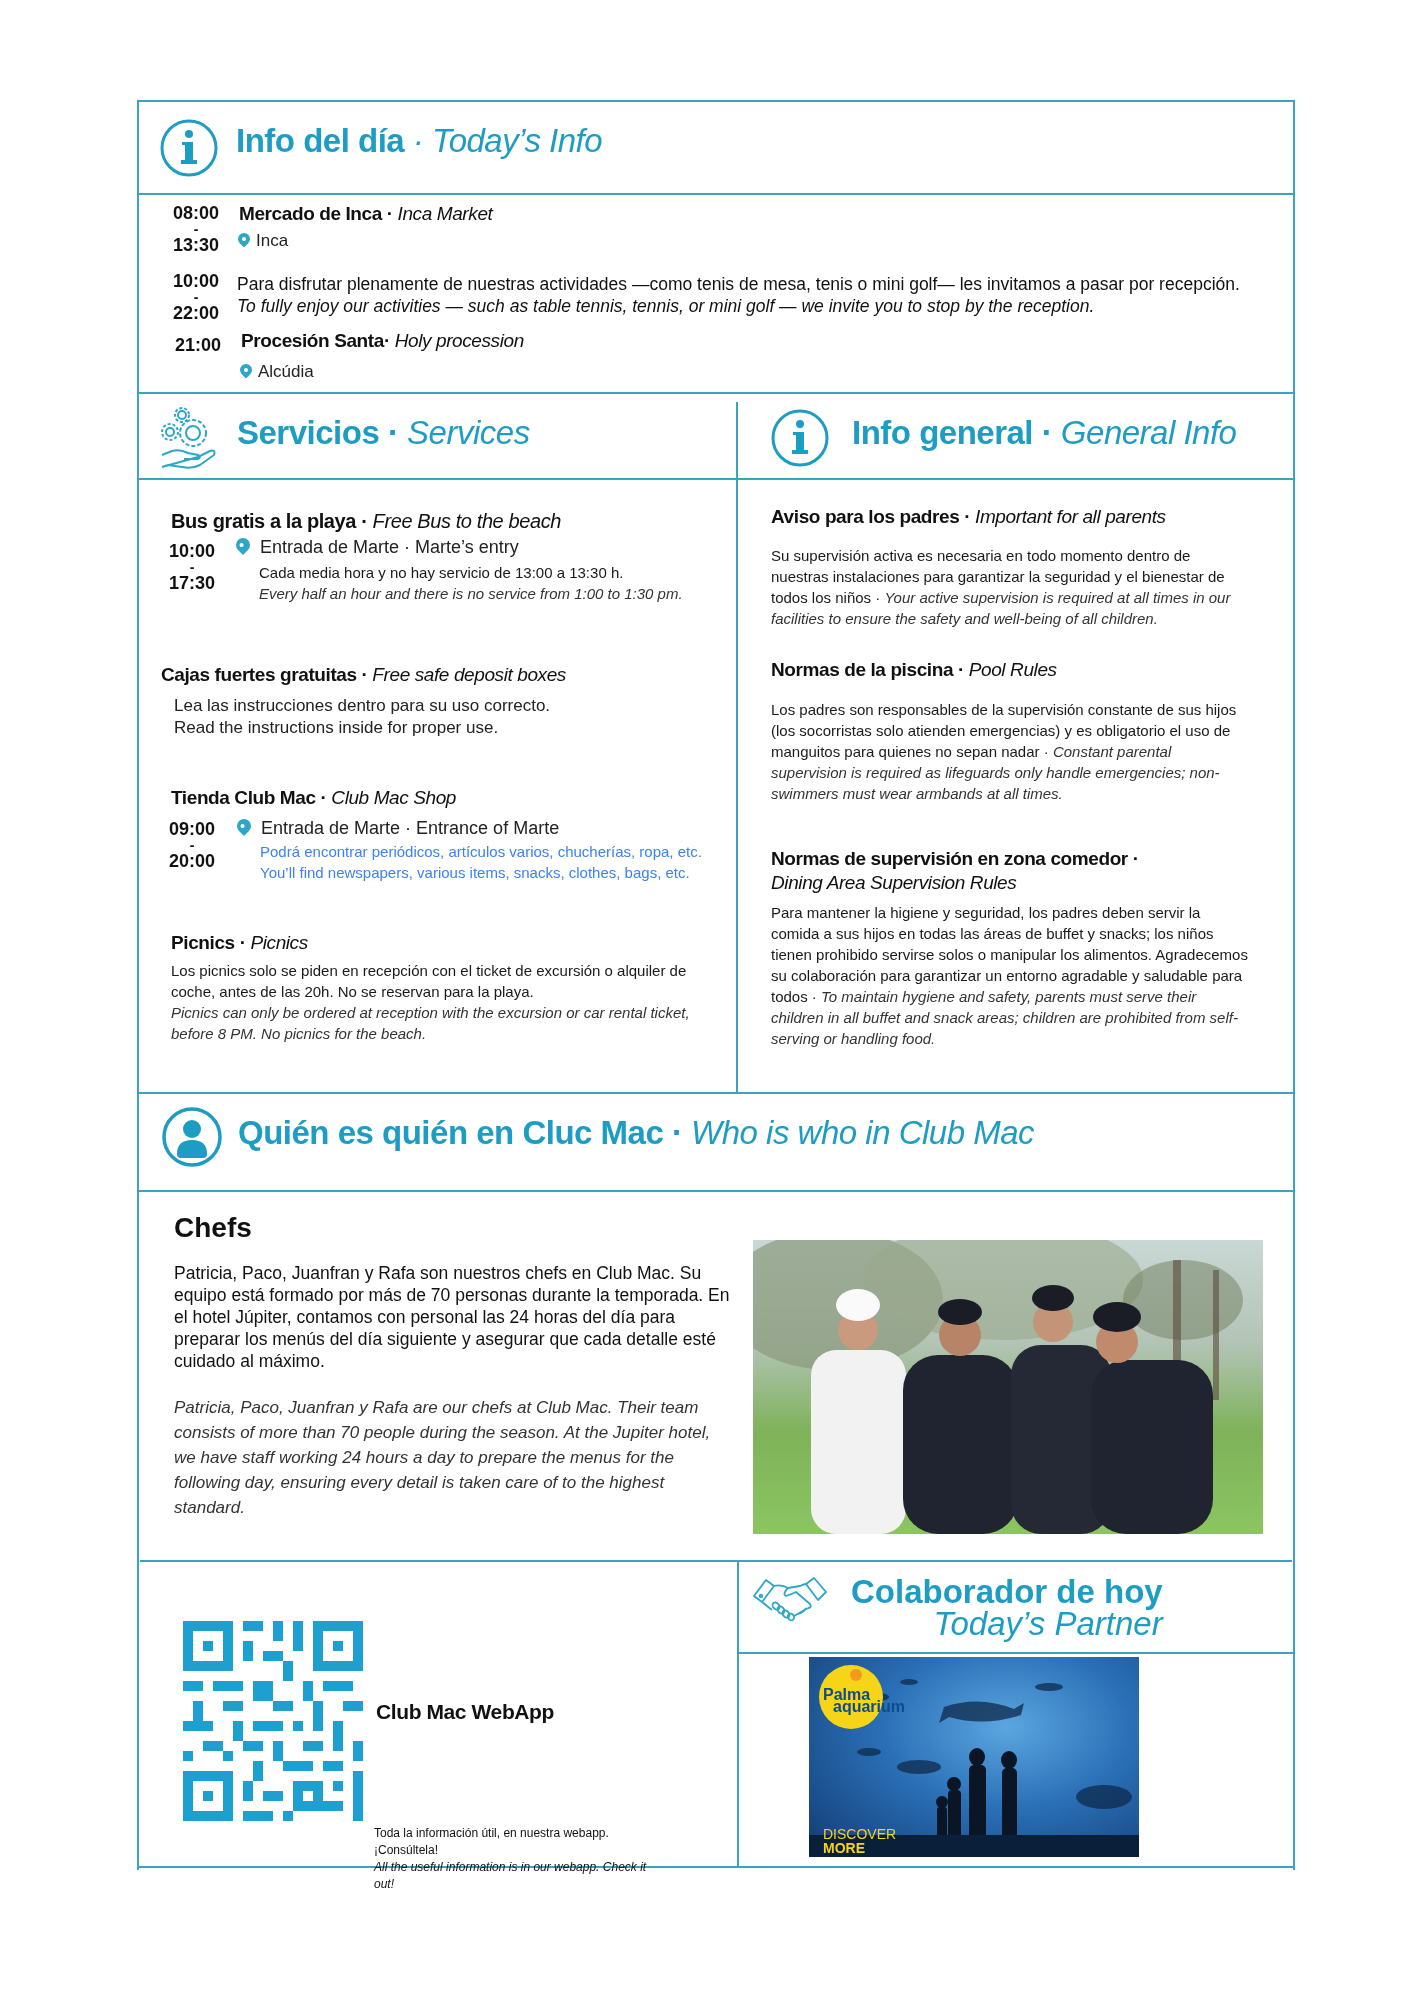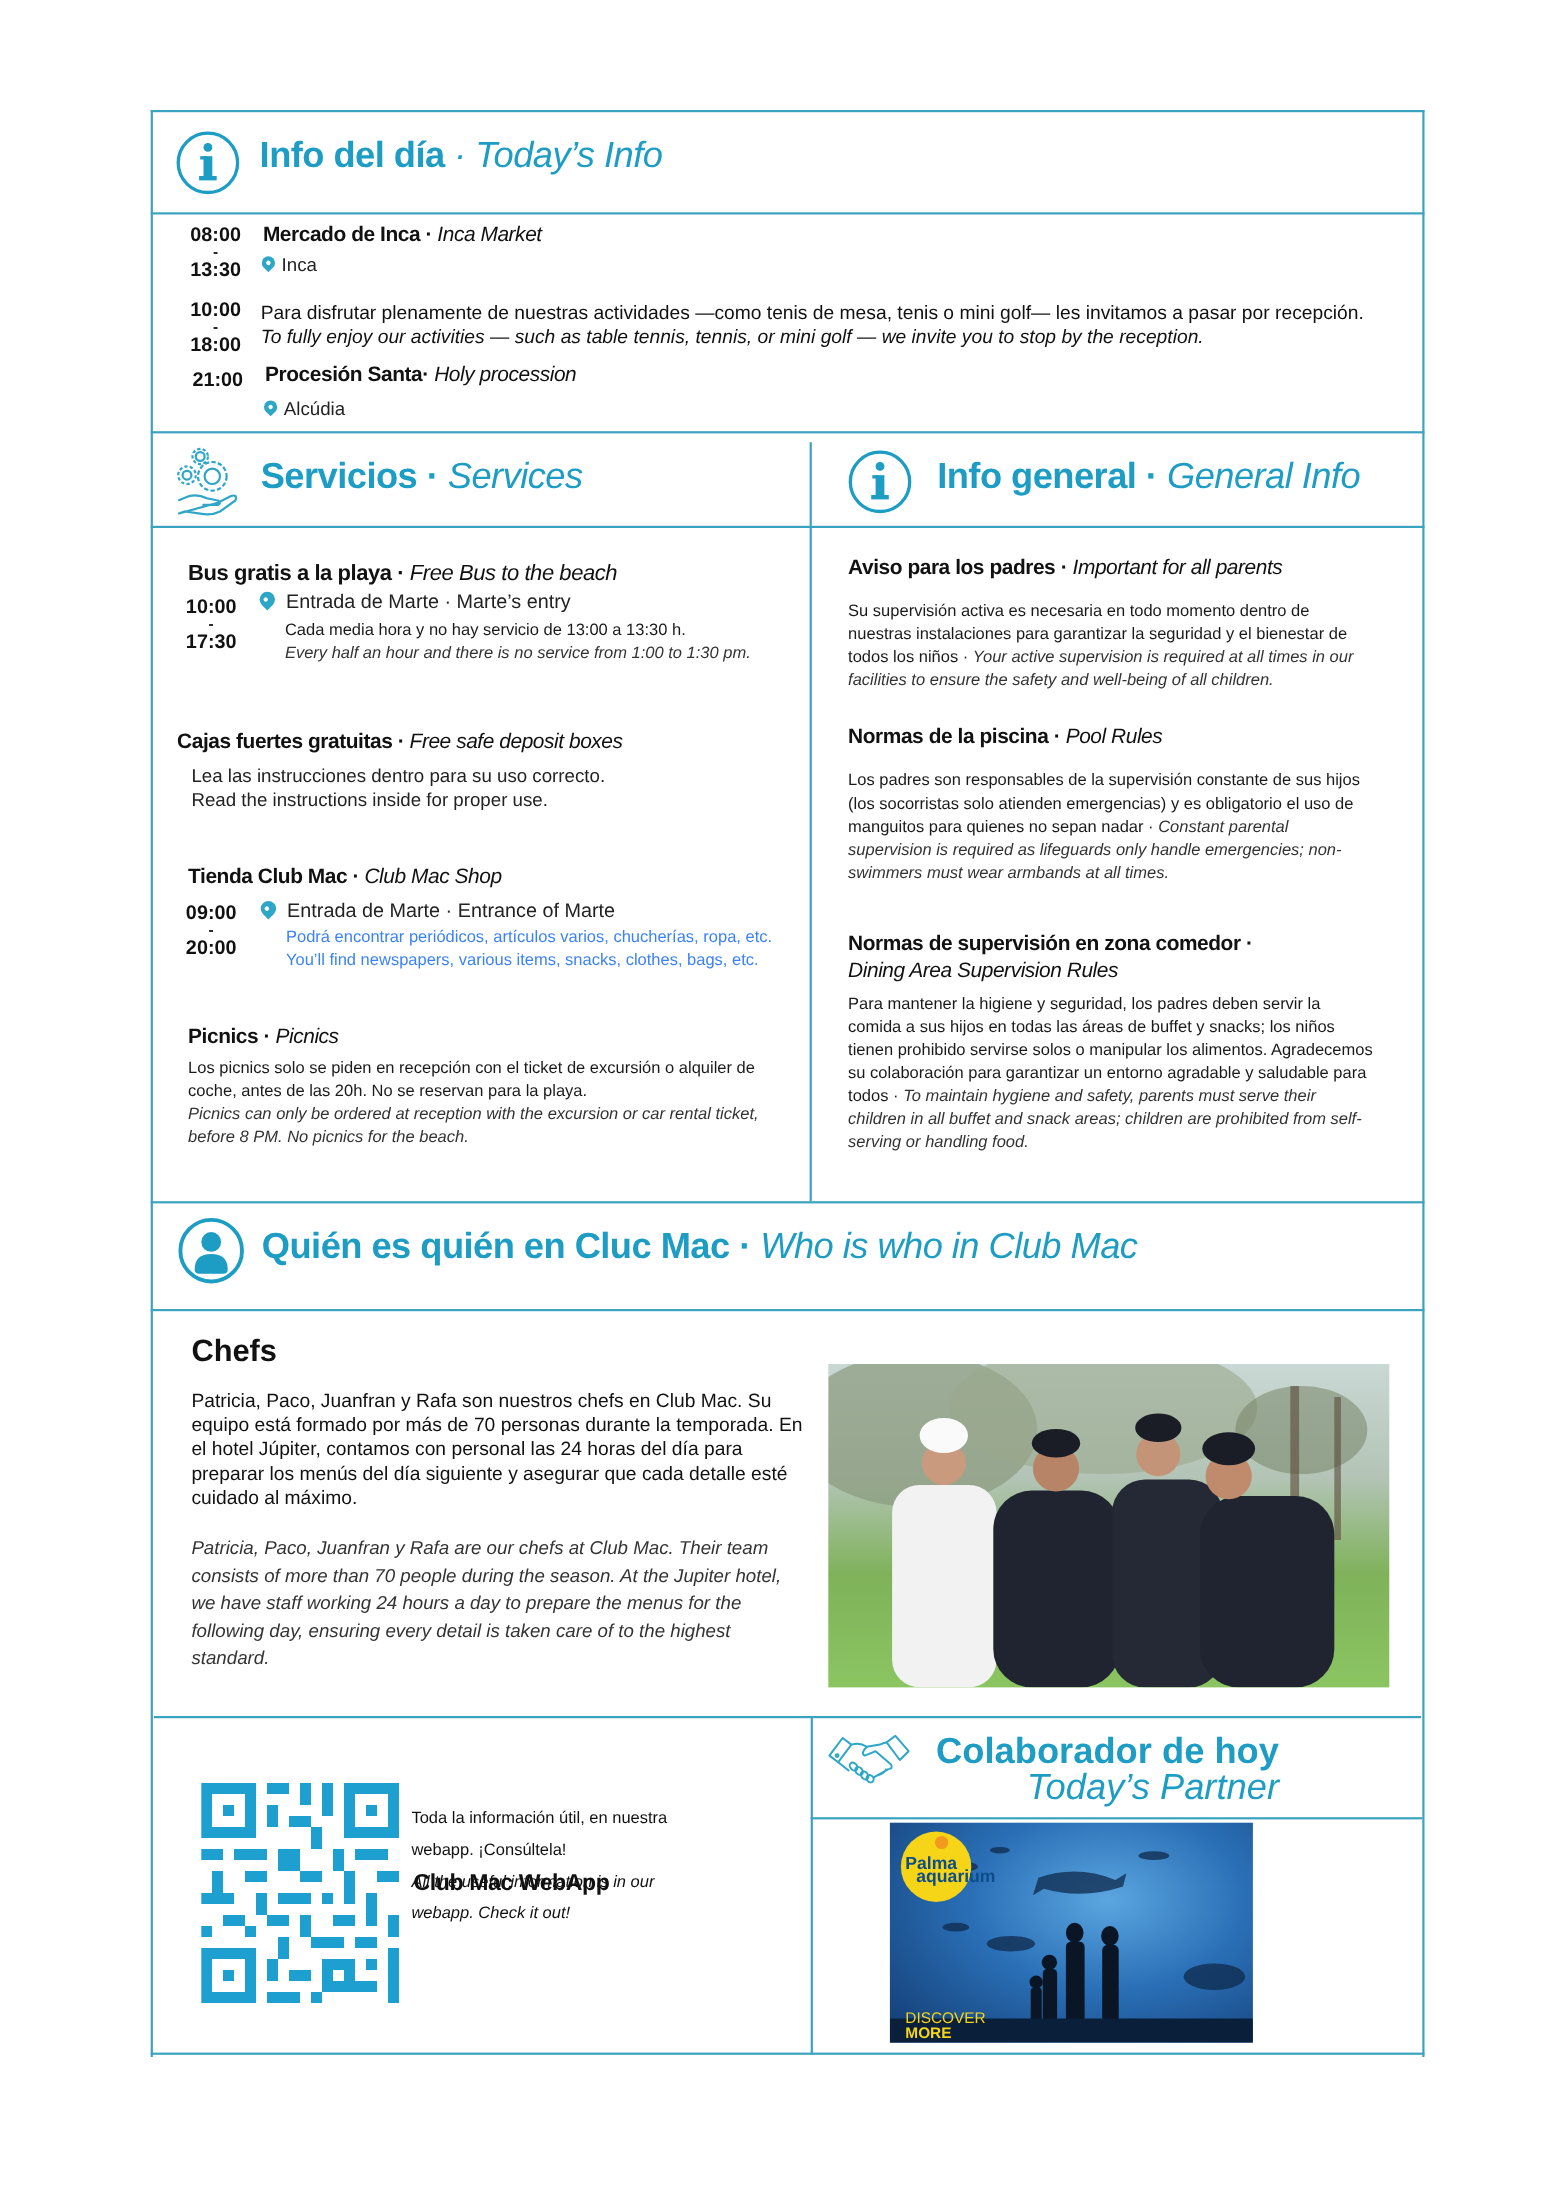--- a/index.html
+++ b/index.html
@@ -54,21 +54,21 @@
     <span>08:00</span><span class="dash">-</span><span>13:30</span>
   </div>
   <div class="h-item" style="left:239px; top:203px;">
     <span>Mercado de Inca</span> · <span class="it">Inca Market</span>
   </div>
   <div class="loc" style="left:238px; top:231px; font-size:17px;">
     <span class="pin"></span><span>Inca</span>
   </div>
 
   <div class="time" style="left:170px; top:267px;">
-    <span>10:00</span><span class="dash">-</span><span>18:00</span>
+    <span>10:00</span><span class="dash">-</span><span>22:00</span>
   </div>
   <div class="abs" style="left:237px; top:273px; font-size:17.5px; line-height:22px; white-space:nowrap;">
     <div>Para disfrutar plenamente de nuestras actividades —como tenis de mesa, tenis o mini golf— les invitamos a pasar por recepción.</div>
     <div class="it">To fully enjoy our activities — such as table tennis, tennis, or mini golf — we invite you to stop by the reception.</div>
   </div>
 
   <div class="time" style="left:172px; top:331px;">
     <span>21:00</span>
   </div>
   <div class="h-item" style="left:241px; top:330px;">
@@ -264,21 +264,21 @@
         <rect x="11" y="16" width="3" height="3"></rect>
         <rect x="12" y="17" width="1" height="1" fill="#fff"></rect>
         <rect x="15" y="16" width="1" height="1"></rect>
         <rect x="17" y="15" width="1" height="5"></rect>
       <rect x="6" y="19" width="3" height="1"></rect>
         <rect x="10" y="19" width="1" height="1"></rect>
         <rect x="14" y="18" width="2" height="1"></rect>
     </g>
   </svg>
   <div class="abs" style="left:376px; top:1700px; font-size:21px; font-weight:bold; letter-spacing:-0.4px;">Club Mac WebApp</div>
-  <div class="abs" style="left:374px; top:1638px; width:280px; font-size:15px; line-height:29px;">
+  <div class="abs" style="left:374px; top:1825px; width:280px; font-size:12px; line-height:17px;">
     <div>Toda la información útil, en nuestra webapp. ¡Consúltela!</div>
     <div class="it">All the useful information is in our webapp. Check it out!</div>
   </div>
 </section>
 
 <section>
   <svg class="abs" style="left:752px; top:1574px;" width="76" height="48" viewBox="0 0 76 48" fill="none" stroke="#2ea6c8" stroke-width="1.8" stroke-linejoin="round">
     <path d="M2 22 L14 6 L22 12 L10 28 Z"></path>
     <circle cx="9" cy="22" r="1.3"></circle>
     <path d="M74 18 L62 4 L54 10 L66 26 Z"></path>

